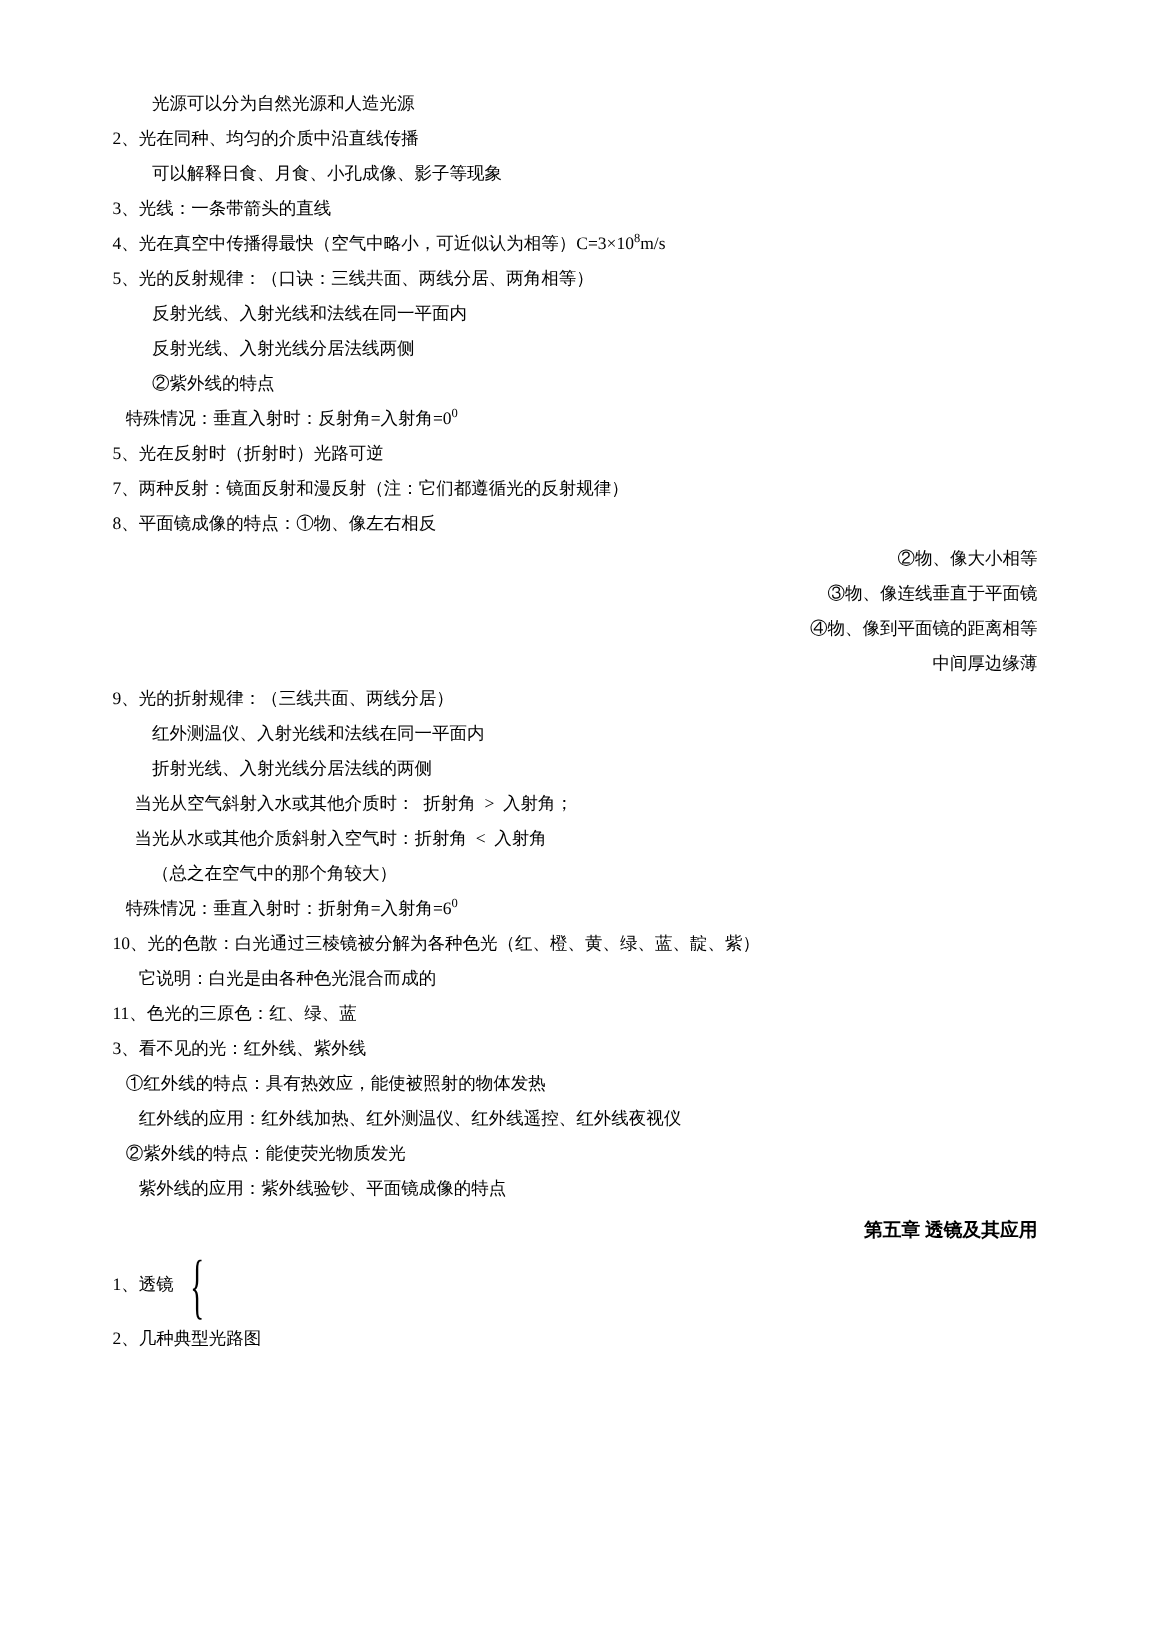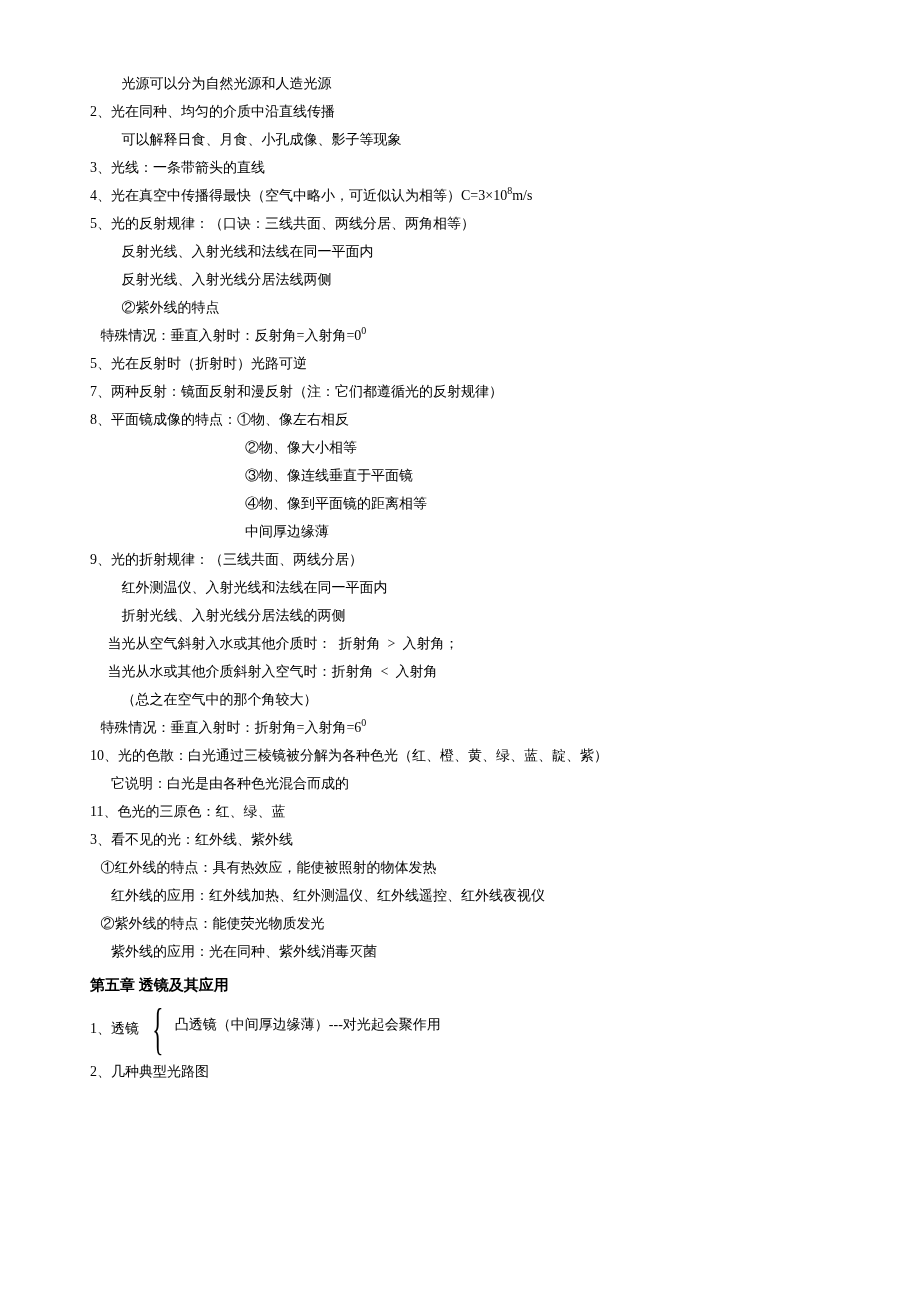--- a/index.html
+++ b/index.html
@@ -6,22 +6,22 @@
       font-family: "SimSun", "宋体", serif;
       font-size: 14px;
       line-height: 2;
       color: #000;
       width: 920px;
       margin: 0;
       padding: 70px 90px 200px 90px;
       box-sizing: border-box;
       background: #fff;
     }
-    .indent4 { padding-left: 155px; }
-    .title { text-align: left; font-weight: bold; font-size: 15px; margin-top: 4px; }
+    .indent4 { padding-left: 155px; text-align: right; }
+    .title { text-align: right; font-weight: bold; font-size: 15px; margin-top: 4px; }
     .brace-row { display: flex; align-items: center; }
     .brace { font-size: 58px; line-height: 1; padding: 0 2px 0 6px; transform: scaleX(0.4); }
     sup { font-size: 10px; vertical-align: super; line-height: 0; }
     .ln { white-space: pre-wrap; }
   </style>
 </head>
 <body>
 
 <div class="ln">         光源可以分为自然光源和人造光源</div>
 <div class="ln">2、光在同种、均匀的介质中沿直线传播</div>
@@ -47,25 +47,24 @@
 <div class="ln">     当光从水或其他介质斜射入空气时：折射角  &lt;  入射角</div>
 <div class="ln">         （总之在空气中的那个角较大）</div>
 <div class="ln"><span>   特殊情况：垂直入射时：折射角=入射角=6</span><sup>0</sup></div>
 <div class="ln">10、光的色散：白光通过三棱镜被分解为各种色光（红、橙、黄、绿、蓝、靛、紫）</div>
 <div class="ln">      它说明：白光是由各种色光混合而成的</div>
 <div class="ln">11、色光的三原色：红、绿、蓝</div>
 <div class="ln">3、看不见的光：红外线、紫外线</div>
 <div class="ln">   ①红外线的特点：具有热效应，能使被照射的物体发热</div>
 <div class="ln">      红外线的应用：红外线加热、红外测温仪、红外线遥控、红外线夜视仪</div>
 <div class="ln">   ②紫外线的特点：能使荧光物质发光</div>
-<div class="ln">      紫外线的应用：光在同种、紫外线消毒灭菌</div>
+<div class="ln">      紫外线的应用：紫外线验钞、平面镜成像的特点</div>
 <div class="title">第五章    透镜及其应用</div>
 
 <div class="brace-row">
   <div class="ln">1、透镜</div>
   <div class="brace">{</div>
   <div>
-    <div class="ln">凸透镜（中间厚边缘薄）---对光起会聚作用</div>
     <div class="ln" style="height:8px"></div>
   </div>
 </div>
 
 <div class="ln">2、几种典型光路图</div>
 
 </body></html>

